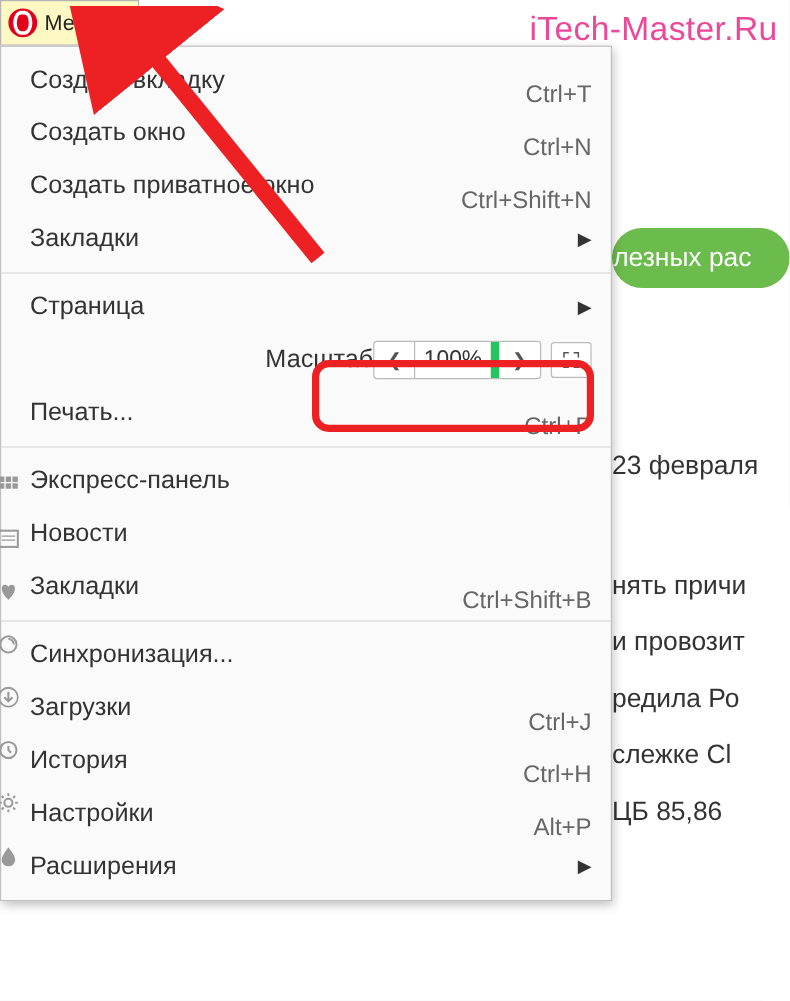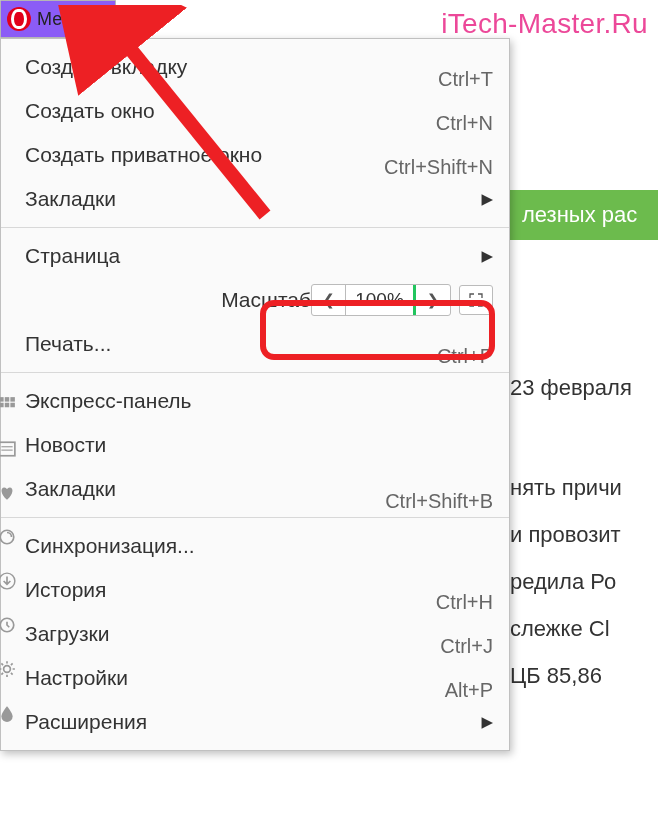--- a/index.html
+++ b/index.html
@@ -28,40 +28,41 @@
     .green-banner {
       position: absolute;
       top: 190px;
       left: 510px;
       right: 0;
       height: 50px;
       background: #6cbb4d;
       color: #fff;
       display: flex;
       align-items: center;
-      padding-left: 12px;
+      padding-left: 1px;
       font-size: 22px;
+      border-radius: 25px;
     }
     .bg-text {
       position: absolute;
       left: 510px;
       right: 10px;
       color: #333;
       font-size: 22px;
       line-height: 46px;
       overflow: hidden;
       white-space: nowrap;
     }
     .menu-button {
       position: absolute;
       top: 0;
       left: 0;
       width: 116px;
       height: 38px;
-      background: #8b5cf6;
+      background: #fef9c3;
       border: 1px solid #b5b5b5;
       border-radius: 0 0 8px 0;
       display: flex;
       align-items: center;
       padding: 2px 6px;
       z-index: 20;
     }
     .opera-logo {
       width: 24px;
       height: 24px;
@@ -148,21 +149,21 @@
       border-right: 1px solid #bbb;
     }
     .zoom-btn:last-child { border-right: none; }
     .zoom-value {
       width: 70px;
       height: 30px;
       display: flex;
       align-items: center;
       justify-content: center;
       font-size: 19px;
-      border-right: 3px solid #22c55e;
+      border-right: 7px solid #22c55e;
     }
     .fullscreen-btn {
       width: 34px;
       height: 30px;
       border: 1px solid #bbb;
       border-radius: 3px;
       background: #fff;
       display: flex;
       align-items: center;
       justify-content: center;
@@ -282,26 +283,26 @@
       <span class="label">Закладки</span>
       <span class="shortcut">Ctrl+Shift+B</span>
     </div>
   </div>
 
   <div class="menu-group">
     <div class="menu-item">
       <span class="label">Синхронизация...</span>
     </div>
     <div class="menu-item">
+      <span class="label">Загрузки</span>
+      <span class="shortcut">Ctrl+J</span>
+    </div>
+    <div class="menu-item">
       <span class="label">История</span>
       <span class="shortcut">Ctrl+H</span>
-    </div>
-    <div class="menu-item">
-      <span class="label">Загрузки</span>
-      <span class="shortcut">Ctrl+J</span>
     </div>
     <div class="menu-item">
       <span class="label">Настройки</span>
       <span class="shortcut">Alt+P</span>
     </div>
     <div class="menu-item">
       <span class="label">Расширения</span>
       <span class="submenu-arrow">▶</span>
     </div>
   </div>

